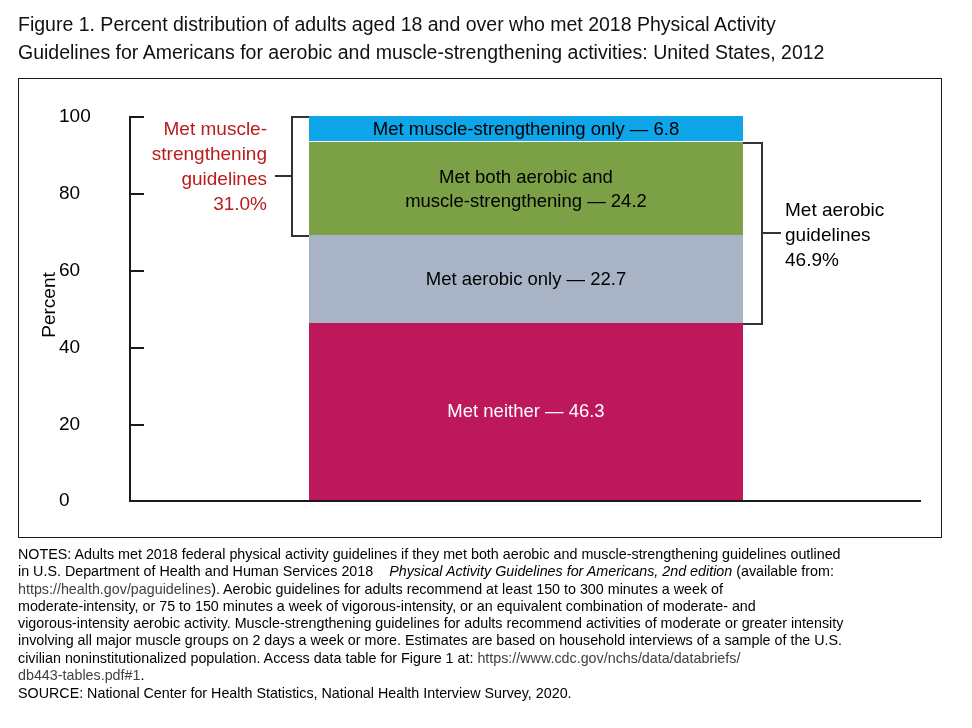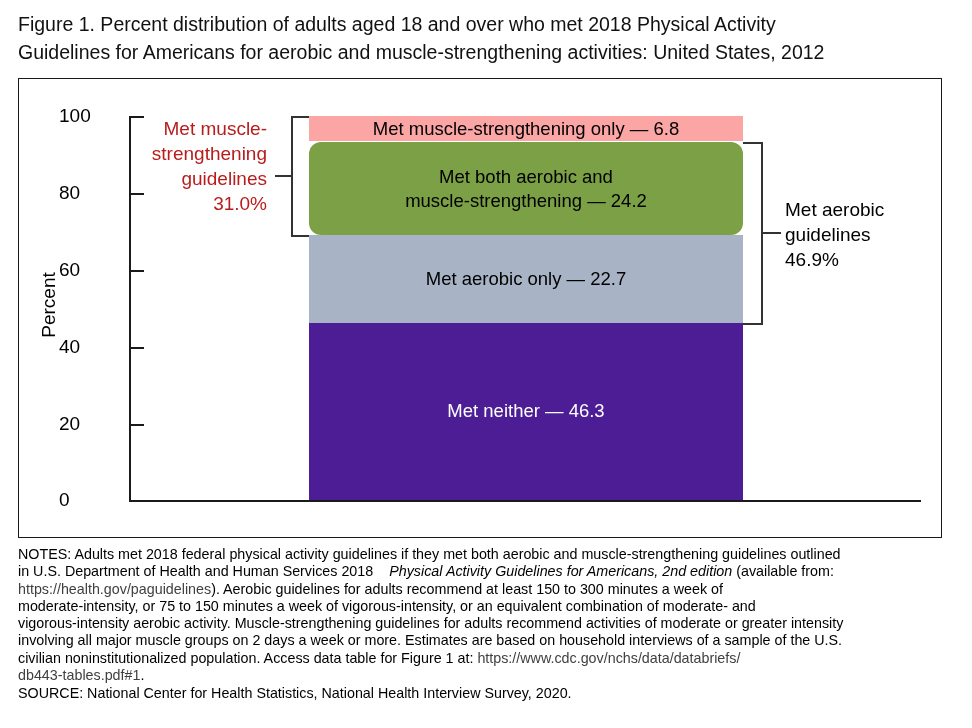--- a/index.html
+++ b/index.html
@@ -111,36 +111,36 @@
       <div class="ytick-label" style="top:103px">80</div>
       <div class="ytick-label" style="top:180px">60</div>
       <div class="ytick-label" style="top:257px">40</div>
       <div class="ytick-label" style="top:334px">20</div>
       <div class="ytick-label" style="top:410px">0</div>
 
       <div class="yaxis-title">Percent</div>
 
       <div class="bar" style="top:37px;height:384px;">
 
-        <div class="seg" style="top:0px;height:25px;background:#fca5a5;">
+        <div class="seg" style="top:0px;height:25px;background:#0ea5e9;">
           <span>Met muscle-strengthening only — 6.8</span>
         </div>
 
-        <div class="seg" style="top:26.2px;height:93.2px;background:#7ba045;border-radius:12px;">
+        <div class="seg" style="top:26.2px;height:93.2px;background:#7ba045;">
           <span>
             <span style="display:block">Met both aerobic and</span>
             <span style="display:block">muscle-strengthening — 24.2</span>
           </span>
         </div>
 
         <div class="seg" style="top:119.4px;height:87.4px;background:#a8b4c6;">
           <span>Met aerobic only — 22.7</span>
         </div>
 
-        <div class="seg seg-dark" style="top:206.8px;height:177.2px;background:#4c1d95;">
+        <div class="seg seg-dark" style="top:206.8px;height:177.2px;background:#be185d;">
           <span>Met neither — 46.3</span>
         </div>
       </div>
 
       <div class="bracket">
         <div class="bk-line" style="left:272px;top:37px;width:2.2px;height:121px;"></div>
         <div class="bk-line" style="left:272px;top:37px;width:18px;height:2.2px;"></div>
         <div class="bk-line" style="left:272px;top:156px;width:18px;height:2.2px;"></div>
         <div class="bk-line" style="left:256px;top:96px;width:18px;height:2.2px;"></div>
       </div>

